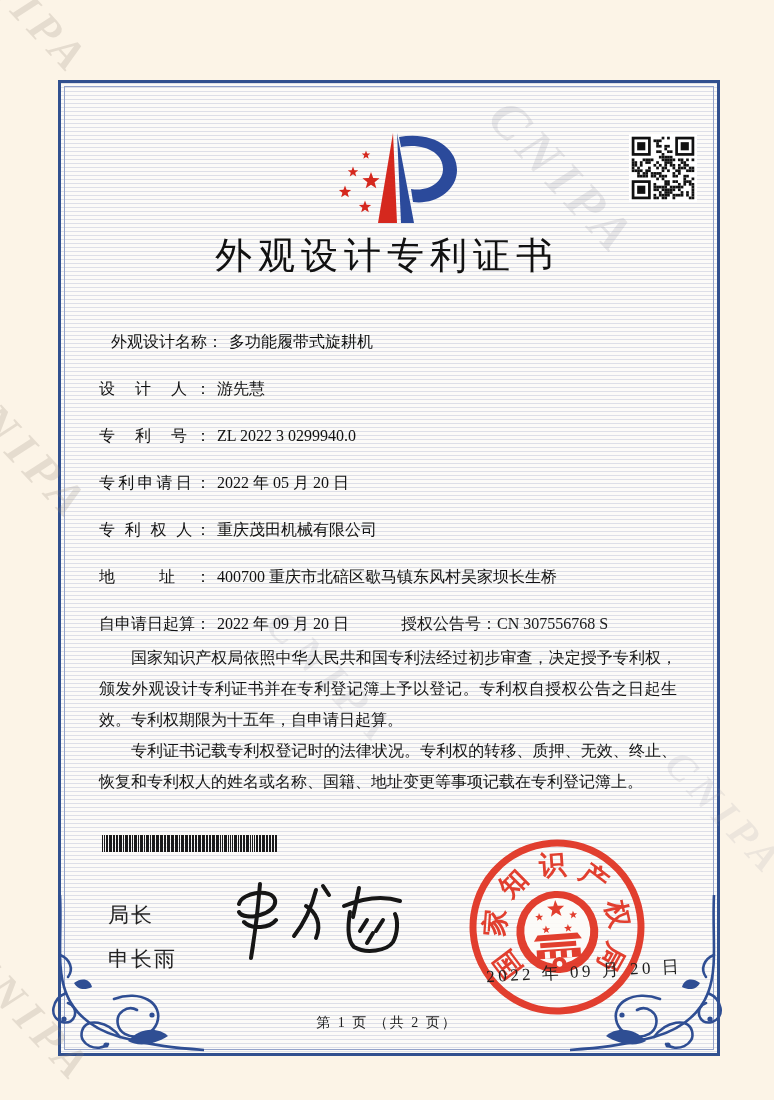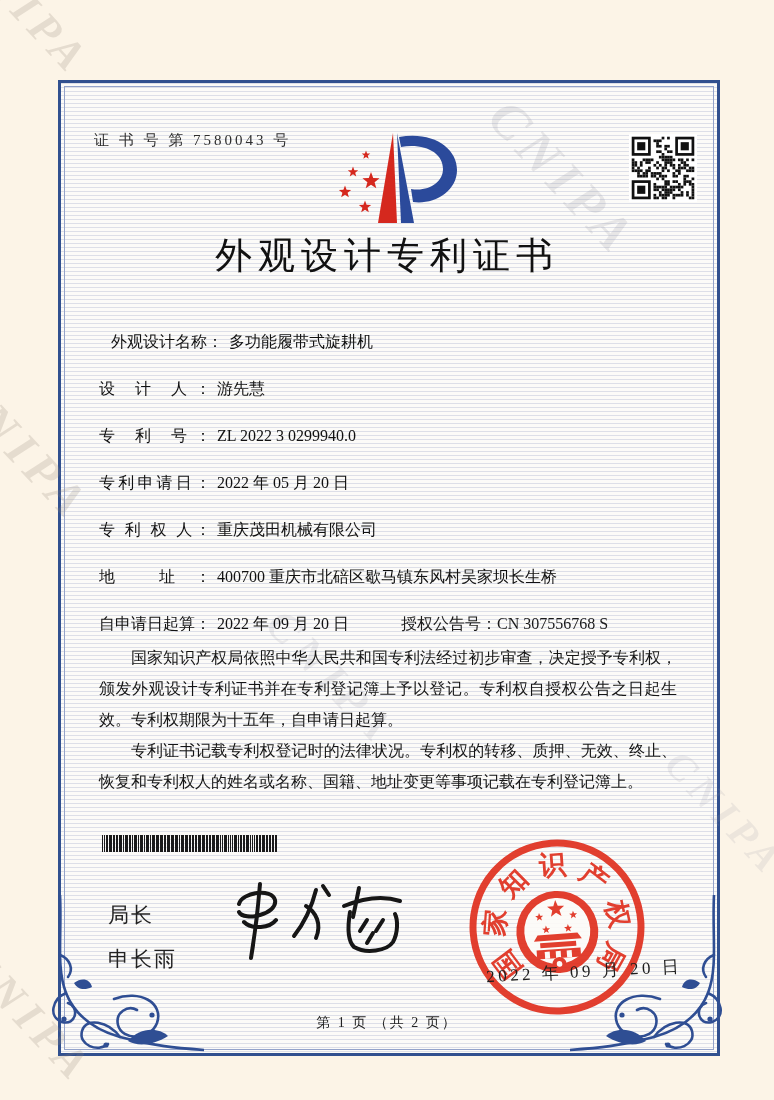--- a/index.html
+++ b/index.html
@@ -95,21 +95,20 @@
     </g>
     <g fill="#2f4e93">
       <path d="M84,146 C96,132 114,132 124,141 C110,150 94,152 84,146 Z"></path>
       <path d="M30,88 C38,82 46,84 48,92 C40,96 33,94 30,88 Z"></path>
       <circle cx="20" cy="124" r="2.6"></circle>
         <circle cx="62" cy="150" r="2.6"></circle>
         <circle cx="108" cy="120" r="2.6"></circle>
     </g>
   </svg>
 
-  <div class="cert-no">证 书 号 第 7580043 号</div>
 
   <svg class="logo" viewBox="0 0 126 103">
     <polygon points="60,3 64,93 45,93" fill="#d5281e"></polygon>
     <polygon points="64,3 81,93 68,93" fill="#2b4a9b"></polygon>
     <path d="M66,7 C100,1 124,18 124,40 C124,62 100,75 80,72 L78,59 C96,62 110,52 110,39 C110,23 92,13 68,17 Z" fill="#2b4a9b"></path>
     <g id="logo-stars" fill="#d5281e">
         <polygon points="33.00,20.50 34.11,23.47 37.28,23.61 34.80,25.58 35.65,28.64 33.00,26.89 30.35,28.64 31.20,25.58 28.72,23.61 31.89,23.47"></polygon>
         <polygon points="20.00,36.50 21.36,40.13 25.23,40.30 22.20,42.71 23.23,46.45 20.00,44.31 16.77,46.45 17.80,42.71 14.77,40.30 18.64,40.13"></polygon>
         <polygon points="38.00,42.00 40.22,47.94 46.56,48.22 41.59,52.17 43.29,58.28 38.00,54.78 32.71,58.28 34.41,52.17 29.44,48.22 35.78,47.94"></polygon>
         <polygon points="12.00,55.50 13.60,59.79 18.18,59.99 14.60,62.84 15.82,67.26 12.00,64.73 8.18,67.26 9.40,62.84 5.82,59.99 10.40,59.79"></polygon>

